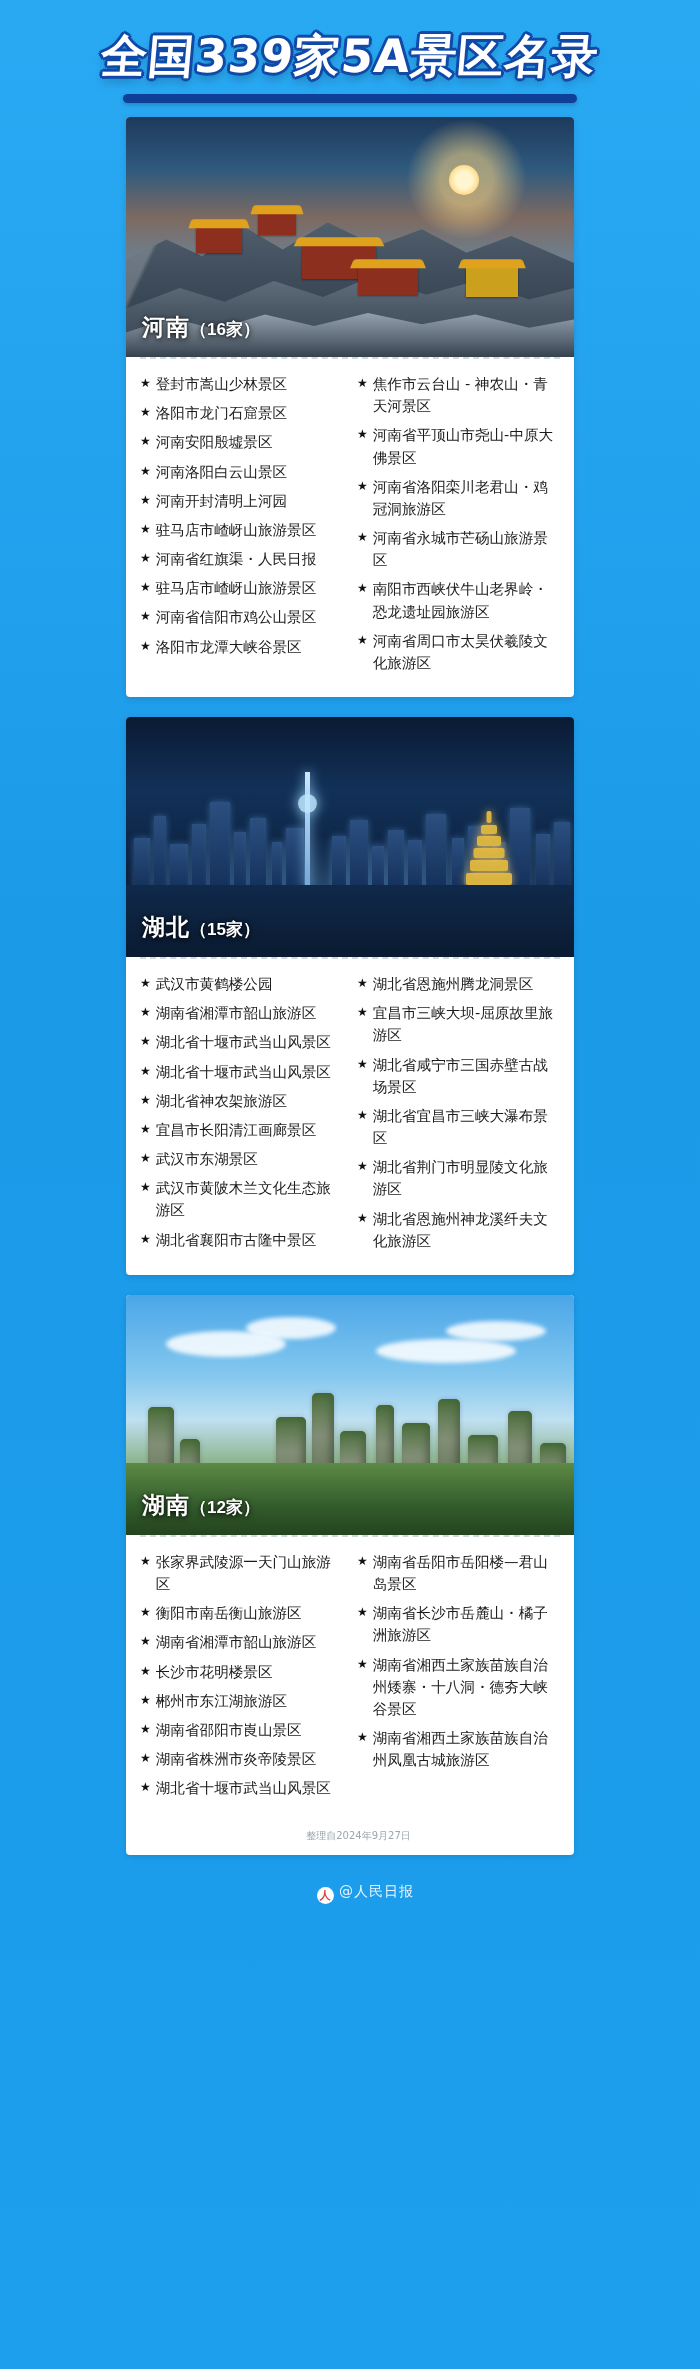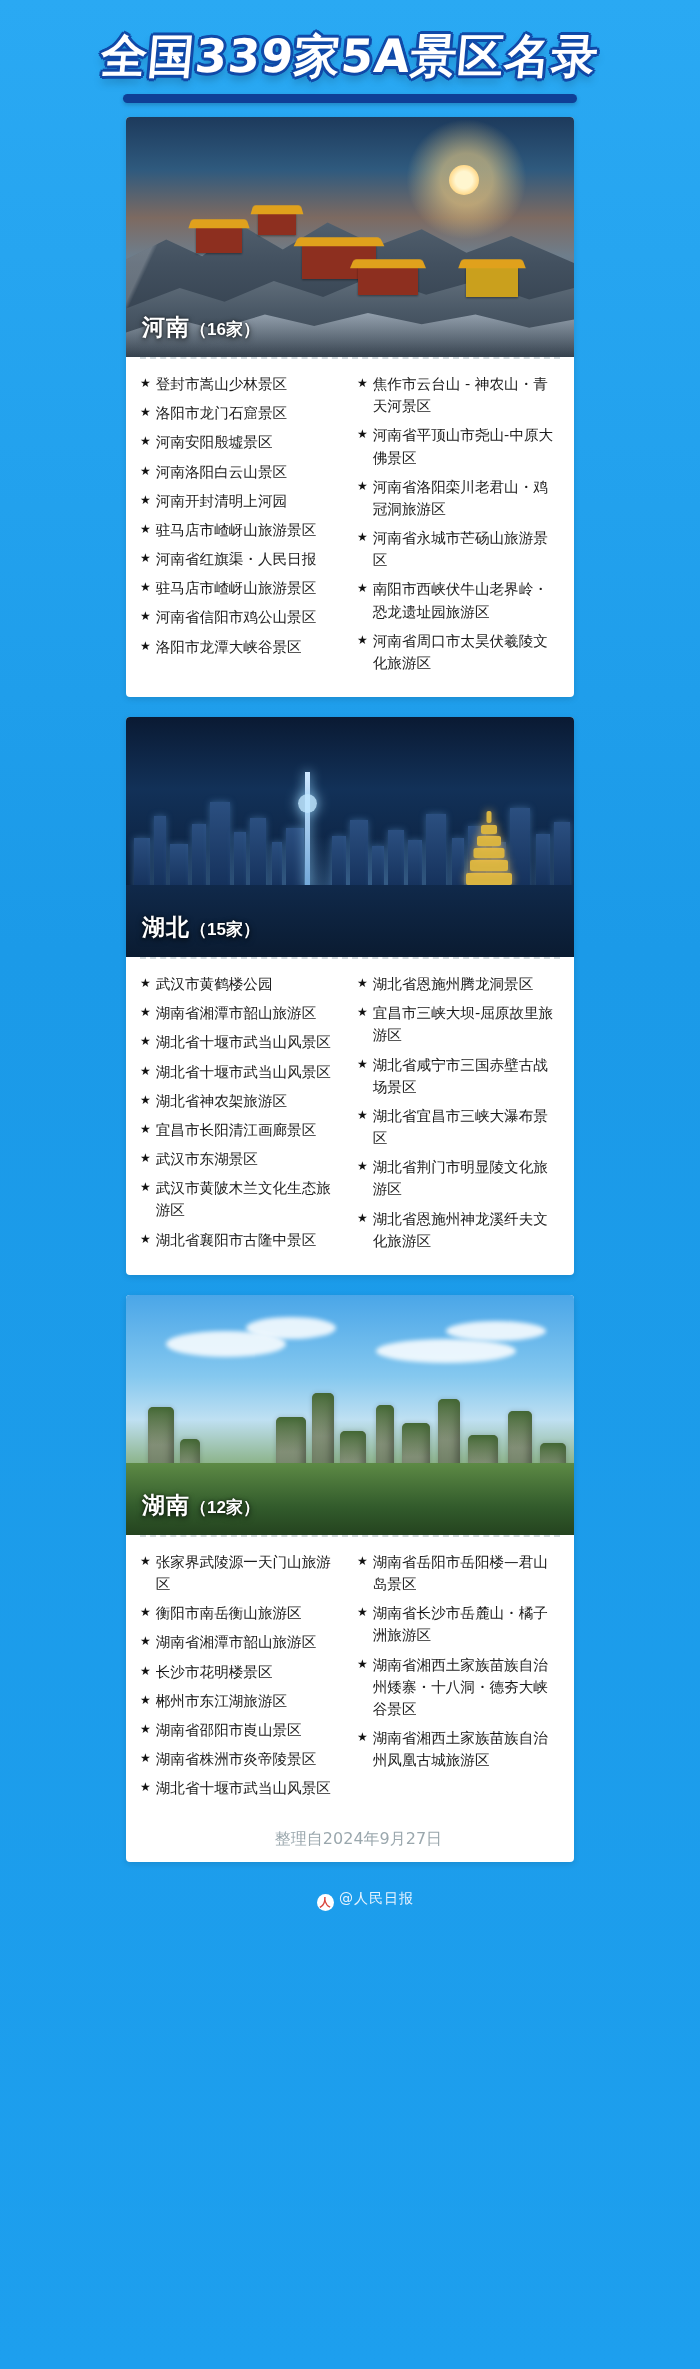--- a/index.html
+++ b/index.html
@@ -212,21 +212,21 @@
   }
   .ph-hunan .forest {
     position: absolute; left: 0; right: 0; bottom: 0; height: 30%;
     background: linear-gradient(180deg, #5d8a45 0%, #335c2c 60%, #24431f 100%);
   }
 
   
   .footer-note {
     text-align: center;
     color: #9aa7ad;
-    font-size: 16px;
+    font-size: 10px;
     padding: 6px 0 12px 0;
     font-family: "DejaVu Sans", "Liberation Sans", sans-serif;
     margin-left: 17px;
   }
   .brand {
     text-align: center;
     padding: 8px 0 18px 0;
     color: #e8f4ff;
     font-size: 14px;
     letter-spacing: 1px;

